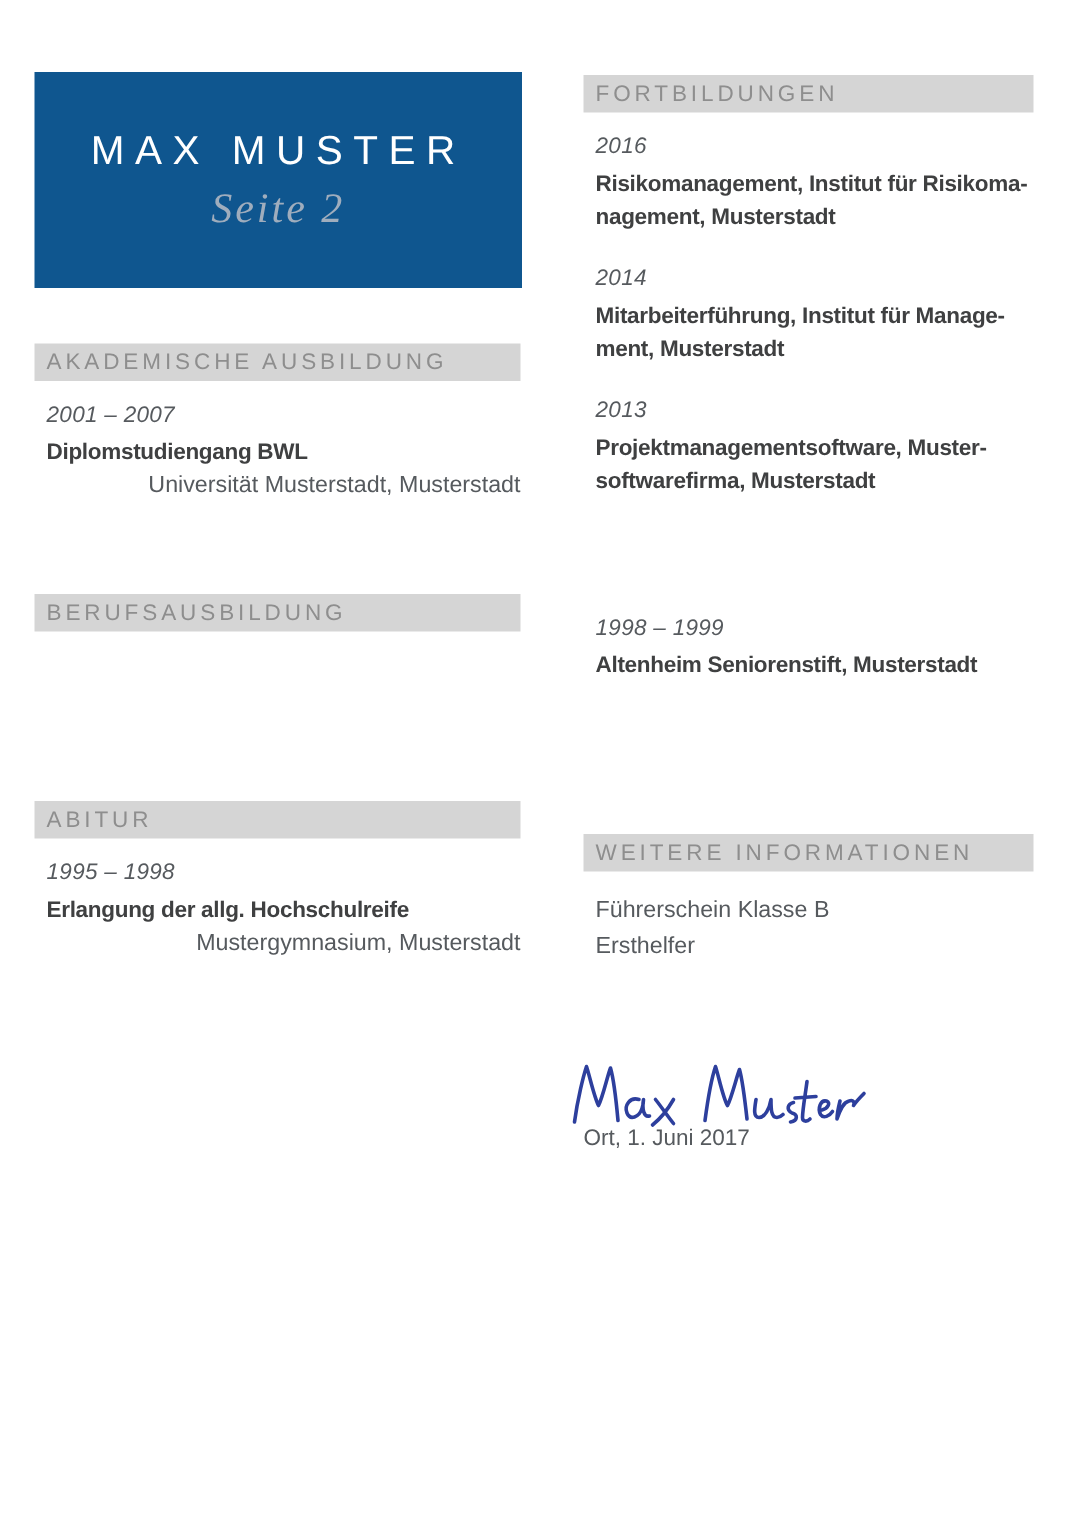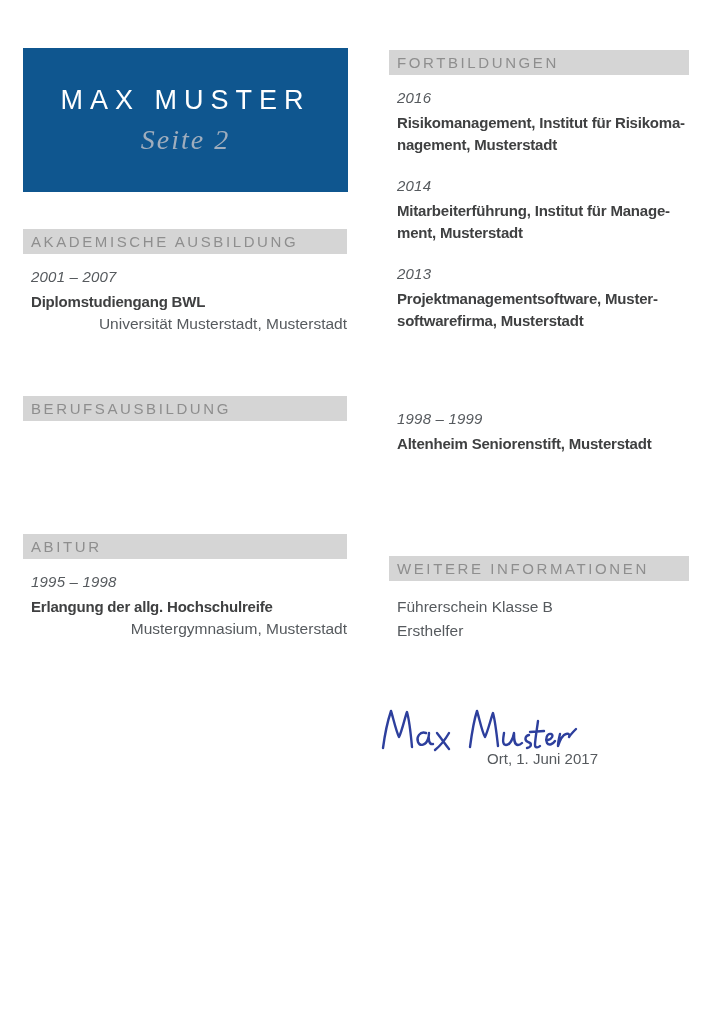--- a/index.html
+++ b/index.html
@@ -114,21 +114,20 @@
     width: 220px;
   }
   .signature-svg { display: block; }
   .signature-caption {
     color: var(--text-medium, #565a5e);
     font-size: 15px;
     line-height: 18px;
     padding-left: 11px;
     margin-top: -6px;
     white-space: nowrap;
-    text-align: right;
   }
   .sr-only {
     position: absolute;
     width: 1px; height: 1px;
     overflow: hidden;
     clip: rect(0 0 0 0);
     white-space: nowrap;
   }
 </style>
 </head>

